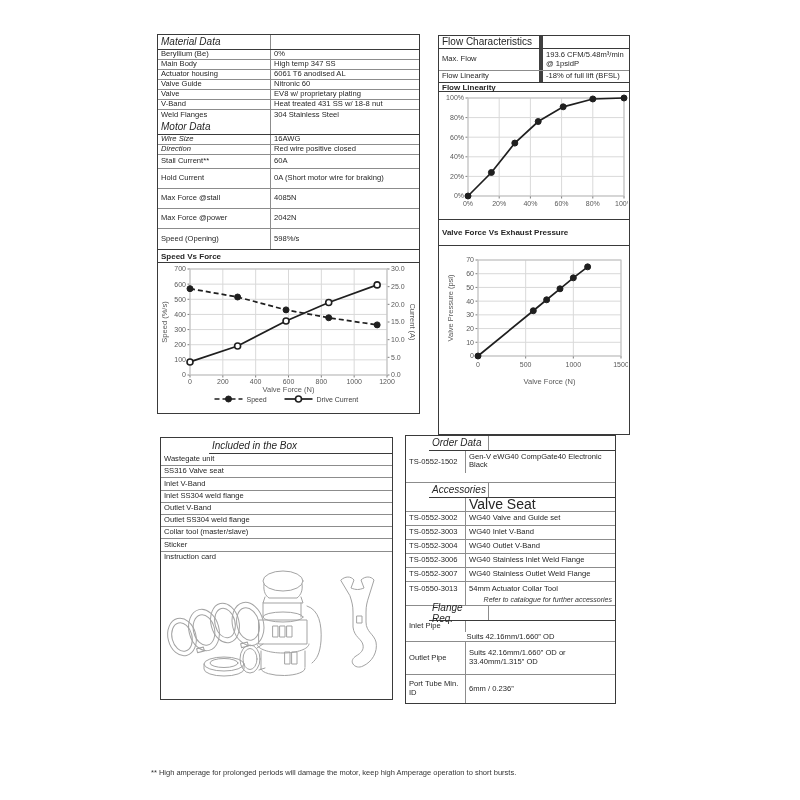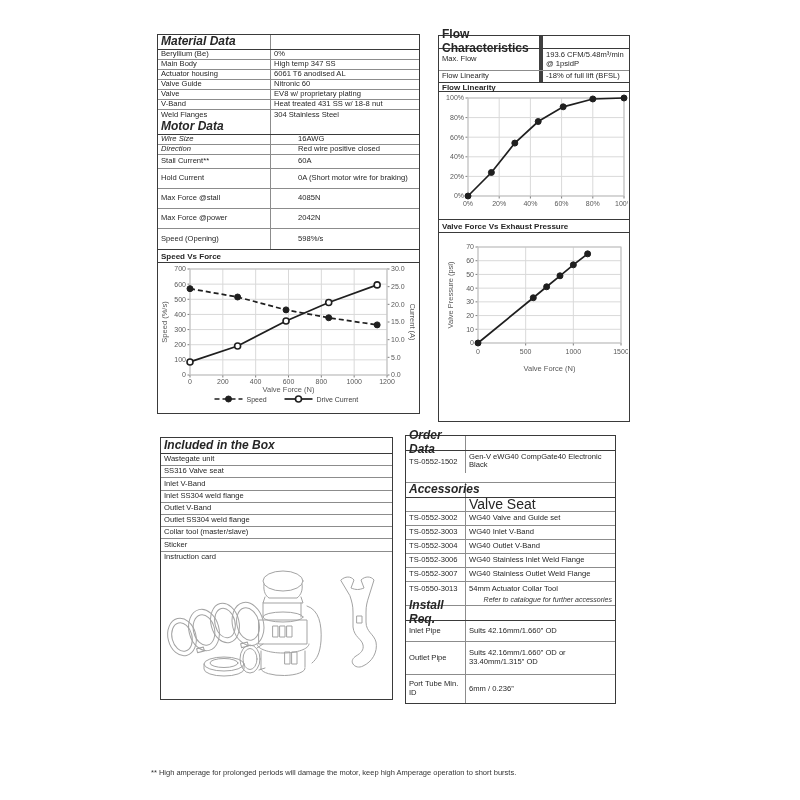--- a/index.html
+++ b/index.html
@@ -7,59 +7,59 @@
   body{font-family:"Liberation Sans",sans-serif;color:#262626;-webkit-font-smoothing:antialiased;}
   .page{position:relative;width:800px;height:800px;background:#fff;overflow:hidden;}
   .block{position:absolute;border:1.5px solid #3a3a3a;background:#fff;}
   .blockA{left:157px;top:34px;width:263px;}
   .blockB{left:438px;top:35px;width:192px;}
   .blockC{left:160px;top:437px;width:233px;}
   .blockD{left:405px;top:435px;width:211px;}
   .trow{display:flex;border-bottom:1px solid #8c8c8c;align-items:center;overflow:hidden;}
   .trow:last-child{border-bottom:none;}
   .thead{display:flex;border-bottom:1.4px solid #3a3a3a;align-items:center;}
-  .thead .tl{font-weight:bold;font-style:italic;font-size:12px;}
+  .thead .tl{font-weight:normal;font-style:italic;font-size:10px;}
   .thead.upright .tl{font-style:normal;}
   .tl{padding:1px 3px;font-size:7.6px;line-height:1.15;}
   .tv{flex:1;padding:1px 3px;font-size:7.6px;line-height:1.15;}
   .blockA .tl{width:113px;border-right:1px solid #8c8c8c;align-self:stretch;display:flex;flex-direction:column;justify-content:center;}
   .blockB .tl{width:104px;border-right:4px solid #404040;align-self:stretch;display:flex;flex-direction:column;justify-content:center;}
   .blockD .tl{width:60px;border-right:1px solid #8c8c8c;align-self:stretch;display:flex;flex-direction:column;justify-content:center;}
   .blockA .thead{height:15px;}
   .mat-rows .trow{height:10px;}
-  .motor-rows .trow{height:10px;gap:24px;}
+  .motor-rows .trow{height:10px;}
   .motor-rows .trow:nth-child(1) .tl,.motor-rows .trow:nth-child(2) .tl{font-style:italic;}
   .motor-rows .trow:nth-child(3){height:14px;}
   .motor-rows .trow:nth-child(n+4){height:20px;}
   .chead{border-bottom:1px solid #3a3a3a;border-top:0.5px solid #3a3a3a;font-weight:bold;font-size:8px;padding:1px 3px;display:flex;align-items:center;}
   .blockA .chead{height:14px;}
   .chartbox{position:relative;}
   .blockB .thead{height:13px;}
   .flow-rows .trow:nth-child(1){height:22px;}
   .flow-rows .trow:nth-child(2){height:11px;}
   .chead.h10{height:10px;}
-  .chead.h14{height:14px;}
-  .blockC .thead{height:16px;border-bottom:1px solid #3a3a3a;}
+  .chead.h14{height:27px;}
+  .blockC .thead{height:16px;border-bottom:1px solid #3a3a3a;margin-left:48px;}
   .list-rows .trow{height:12.2px;}
   .list-rows .tl{width:auto;border-right:none;flex:1;}
   .figarea{height:135px;position:relative;}
-  .blockD .thead{height:15px;}
+  .blockD .thead{height:15px;margin-left:23px;}
   .order-rows .trow{height:22px;align-items:flex-start;}
   .order-rows .tv{padding-top:1.5px;}
   .spacer{height:10px;border-bottom:1px solid #8c8c8c;}
   .acc-head{height:12px;}
   .subhead-row{display:flex;height:14px;border-bottom:1px solid #8c8c8c;}
   .subhead-row .tl{width:60px;border-right:1px solid #8c8c8c;}
   .subhead-row .tv{font-size:14px;display:flex;align-items:center;}
   .acc-rows .trow{height:14px;}
   .note-row{display:flex;height:10px;border-bottom:1px solid #8c8c8c;}
   .note-row .tl{width:60px;border-right:1px solid #8c8c8c;}
   .note-row .tv{font-style:italic;font-size:7px;text-align:right;display:flex;align-items:center;justify-content:flex-end;color:#333;}
   .install-head{height:14px;}
-  .install-rows .trow:nth-child(1){height:21px;}
+  .install-rows .trow:nth-child(1){height:21px;flex-direction:column;}
   .install-rows .trow:nth-child(2){height:33px;}
   .install-rows .trow:nth-child(3){height:28px;}
   .footnote{position:absolute;left:151px;top:743px;font-size:7.5px;color:#333;margin-top:25px;}
   svg text{font-family:"Liberation Sans",sans-serif;}
   .grid{stroke:#d9d9d9;stroke-width:1;}
   .plotborder{fill:none;stroke:#bfbfbf;stroke-width:1;}
   .tick{font-size:7px;fill:#595959;}
   .axlabel{font-size:7.5px;fill:#595959;}
   .sline{stroke:#1f1f1f;stroke-width:1.7;fill:none;}
   .dash{stroke-dasharray:5,3;}
@@ -478,21 +478,21 @@
         <div class="trow">
           <div class="tl">TS-0550-3013</div>
           <div class="tv">54mm Actuator Collar Tool</div>
         </div>
       </div>
     <div class="note-row">
       <div class="tl"></div>
       <div class="tv">Refer to catalogue for further accessories</div>
     </div>
     <div class="thead install-head">
-      <div class="tl">Install Req.</div>
+      <div class="tl">Flange Req.</div>
       <div class="tv"></div>
     </div>
     <div class="install-rows">
         <div class="trow">
           <div class="tl">Inlet Pipe</div>
           <div class="tv">Suits 42.16mm/1.660” OD</div>
         </div>
         <div class="trow">
           <div class="tl">Outlet Pipe</div>
           <div class="tv">Suits 42.16mm/1.660” OD or 33.40mm/1.315” OD</div>

